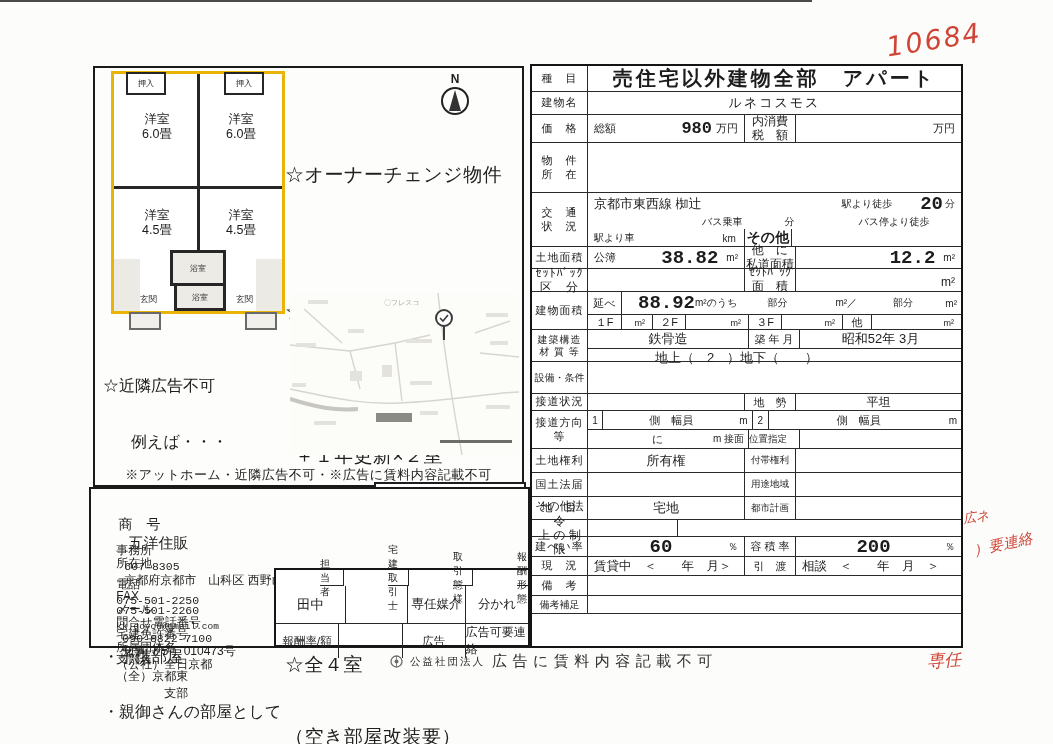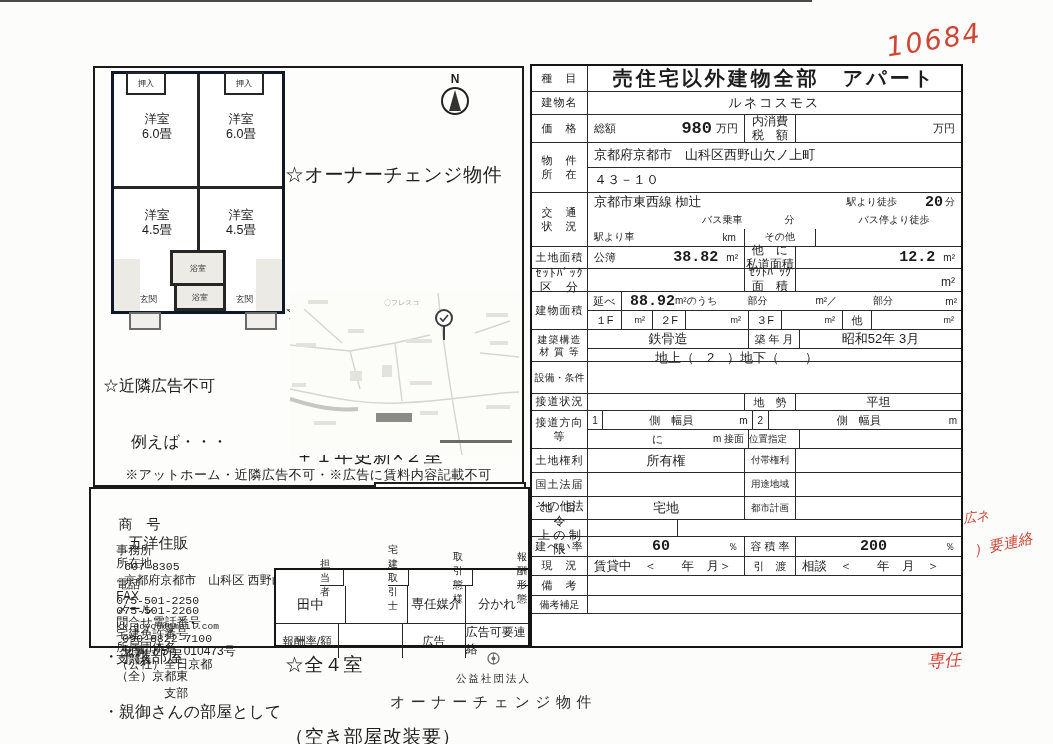--- a/index.html
+++ b/index.html
@@ -6,21 +6,21 @@
   html,body { width:1053px; height:744px; }
   body {
     position:relative; background:#fcfcfa; color:#1c1c1c;
     font-family:"Liberation Sans", sans-serif; overflow:hidden;
   }
   .abs { position:absolute; }
   .scanline { left:0; top:0; width:812px; height:2px; background:#4a4a4a; }
 
   
   #flyer { left:93px; top:66px; width:431px; height:421px; border:2px solid #1a1a1a; background:#fdfdfb; }
-  #plan { left:16px; top:3px; width:174px; height:243px; border:3px solid #0f172a; position:absolute; background:#fff; }
+  #plan { left:16px; top:3px; width:174px; height:243px; border:3px solid #eab308; position:absolute; background:#fff; }
   .closet { position:absolute; top:-2px; height:23px; width:40px; border:2px solid #262626; background:#fff;
             display:flex; align-items:center; justify-content:center; font-size:8px; }
   .wall-v { position:absolute; left:83px; top:0; width:3px; height:100%; background:#262626; }
   .wall-h { position:absolute; left:0; top:112px; width:100%; height:3px; background:#262626; }
   .room { position:absolute; width:70px; text-align:center; font-size:12.5px; line-height:15px; }
   .bath { position:absolute; border:3px solid #262626; background:#ecebe6; display:flex; align-items:center; justify-content:center; font-size:8px; color:#333; }
   .entry { position:absolute; font-size:8.5px; color:#222; }
   .shade { position:absolute; background:#eceae5; }
   .prot { position:absolute; width:32px; height:18px; border:2px solid #6a6a6a; background:#f0efeb; }
 
@@ -69,34 +69,34 @@
          align-items:center; justify-content:center; line-height:1.2; letter-spacing:1px; text-align:center; }
   .mid { width:52px; min-width:52px; border-left:1px solid #2a2a2a; border-right:1px solid #2a2a2a;
          display:flex; flex-direction:column; align-items:center; justify-content:center; line-height:1.15; text-align:center; }
   .main { flex:1; display:flex; align-items:center; padding:0 6px; }
   .val { width:165px; min-width:165px; display:flex; align-items:center; padding:0 6px; }
   .sub { display:flex; flex-direction:column; flex:1; }
   .subrow { display:flex; flex:1; align-items:center; padding:0 6px; }
   .subrow.bb { border-bottom:1px solid #2a2a2a; }
   .sp { flex:1; }
   .ctr { justify-content:center; }
-  .num { font-family:"Liberation Mono", monospace; font-weight:600; font-size:15px; }
+  .num { font-family:"Liberation Mono", monospace; font-weight:600; font-size:19px; }
   .small { font-size:10px; }
   .tiny { font-size:12px; }
   .title { width:100%; text-align:center; font-size:20px; font-weight:600; letter-spacing:3px; }
   .cell34 { width:34px; min-width:34px; align-self:stretch; border-right:1px solid #2a2a2a;
             display:flex; align-items:center; justify-content:center; }
   .fgrp { display:flex; align-items:center; align-self:stretch; padding-right:4px; }
   .fgrp .u { margin-left:auto; font-size:9px; padding-right:3px; }
   .bl { border-left:1px solid #2a2a2a; }
-  .otherbox { align-self:stretch; width:72px; border-left:1px solid #2a2a2a; border-right:1px solid #2a2a2a;
-              display:flex; align-items:center; justify-content:center; font-size:10px; }
-
-  
-  #footer { left:390px; top:652px; display:flex; align-items:center; gap:7px; color:#2e2e2e;flex-direction:column; }
+  .otherbox { align-self:stretch; width:48px; border-left:1px solid #2a2a2a; border-right:1px solid #2a2a2a;
+              display:flex; align-items:center; justify-content:center; font-size:14px;font-weight:bold; }
+
+  
+  #footer { left:390px; top:652px; display:flex; align-items:center; gap:7px; color:#2e2e2e; }
   #footer .t { font-size:10.5px; letter-spacing:2px; }
   #footer .n { font-size:15px; letter-spacing:5.5px; font-weight:500; }
 
   
   .hand { color:#cf4435; font-family:"DejaVu Sans", sans-serif; font-style:italic; white-space:pre; }
   #hw-num { left:886px; top:24px; font-size:27px; letter-spacing:2px; transform:rotate(-9deg); }
   #hw-a { left:963px; top:510px; font-size:13px; width:15px; line-height:16px; transform:rotate(-8deg); }
   #hw-b { left:973px; top:535px; font-size:15px; transform:rotate(-12deg); }
   #hw-c { left:927px; top:649px; font-size:17px; transform:rotate(-4deg); }
 </style>
@@ -319,28 +319,20 @@
     <div class="val" style="justify-content:flex-end;">
         <span>万円</span>
       </div>
   </div>
 
   <div class="r" style="height:50px;">
     <div class="lab">
       <span>物　件</span>
       <span>所　在</span>
     </div>
-    <div class="sub">
-      <div class="subrow bb" style="font-size:13px;">
-          <span>京都府京都市　山科区西野山欠ノ上町</span>
-        </div>
-      <div class="subrow" style="font-size:13px;">
-          <span>４３－１０</span>
-        </div>
-    </div>
   </div>
 
   <div class="r" style="height:54px;">
     <div class="lab">
       <span>交　通</span>
       <span>状　況</span>
     </div>
     <div class="sub">
       <div class="subrow" style="font-size:13px;">
         <span>京都市東西線 椥辻</span>
@@ -394,21 +386,21 @@
     <div class="val" style="justify-content:flex-end; align-items:flex-end; padding-bottom:2px;">
       <span class="tiny">m²</span>
     </div>
   </div>
 
   <div class="r" style="height:38px;">
     <div class="lab">建物面積</div>
     <div class="sub">
       <div class="subrow bb" style="padding:0;">
         <div class="cell34">延べ</div>
-        <span class="num" style="margin-left:8px;">88.92</span>
+        <span class="num" style="margin-left:16px;">88.92</span>
         <span class="small">m²のうち</span>
         <span class="small" style="margin-left:30px;">部分</span>
         <span class="small" style="margin-left:48px;">m²／</span>
         <span class="small" style="margin-left:36px;">部分</span>
         <span class="sp"></span>
         <span class="small" style="margin-right:4px;">m²</span>
       </div>
       <div class="subrow" style="padding:0;">
         <div class="cell34">１F</div>
         <div class="fgrp" style="width:30px;">
@@ -575,19 +567,19 @@
   <div class="r last"></div>
 </div>
 
 <div class="abs" id="footer">
   <svg width="13" height="13" viewBox="0 0 13 13">
     <circle cx="6.5" cy="6.5" r="5.5" fill="none" stroke="#6b6b6b" stroke-width="1.3"></circle>
     <circle cx="6.5" cy="6.5" r="2" fill="#6b6b6b"></circle>
     <line x1="6.5" y1="1" x2="6.5" y2="12" stroke="#6b6b6b" stroke-width="0.8"></line>
   </svg>
   <span class="t">公益社団法人</span>
-  <span class="n">オーナーチェンジ物件</span>
+  <span class="n">広告に賃料内容記載不可</span>
 </div>
 
 <div class="abs hand" id="hw-num">10684</div>
 <div class="abs hand" id="hw-a">広ネ</div>
 <div class="abs hand" id="hw-b">）要連絡</div>
 <div class="abs hand" id="hw-c">専任</div>
 
 </body></html>

